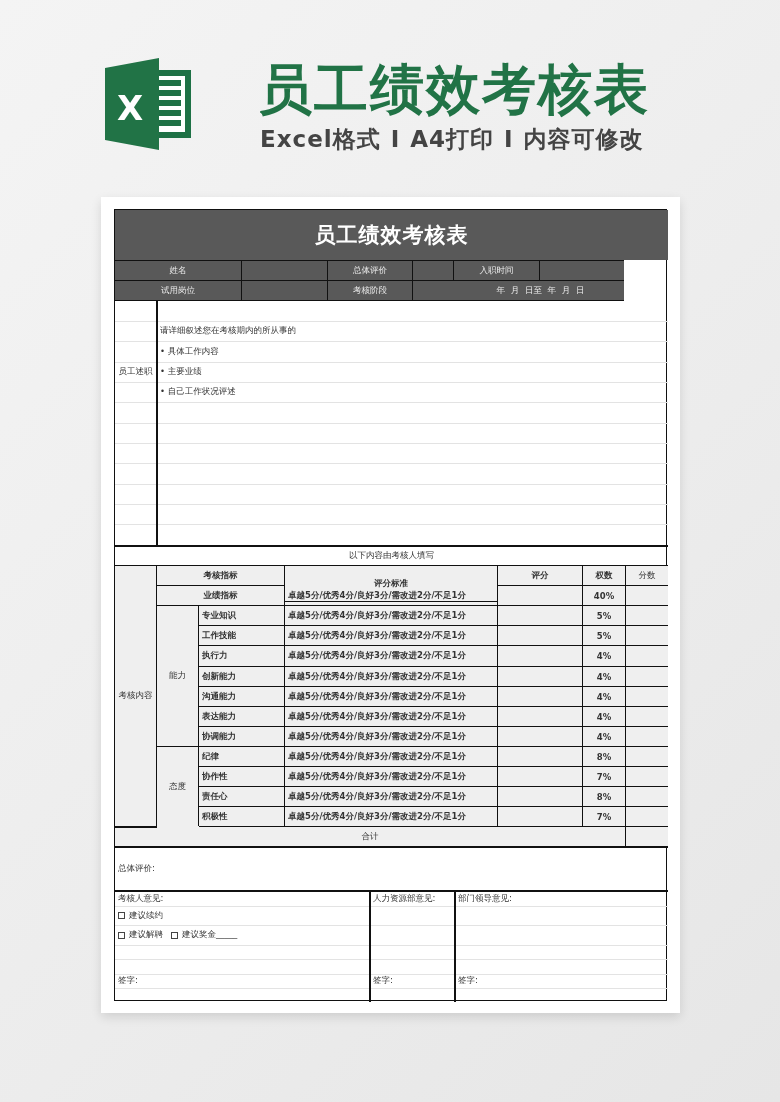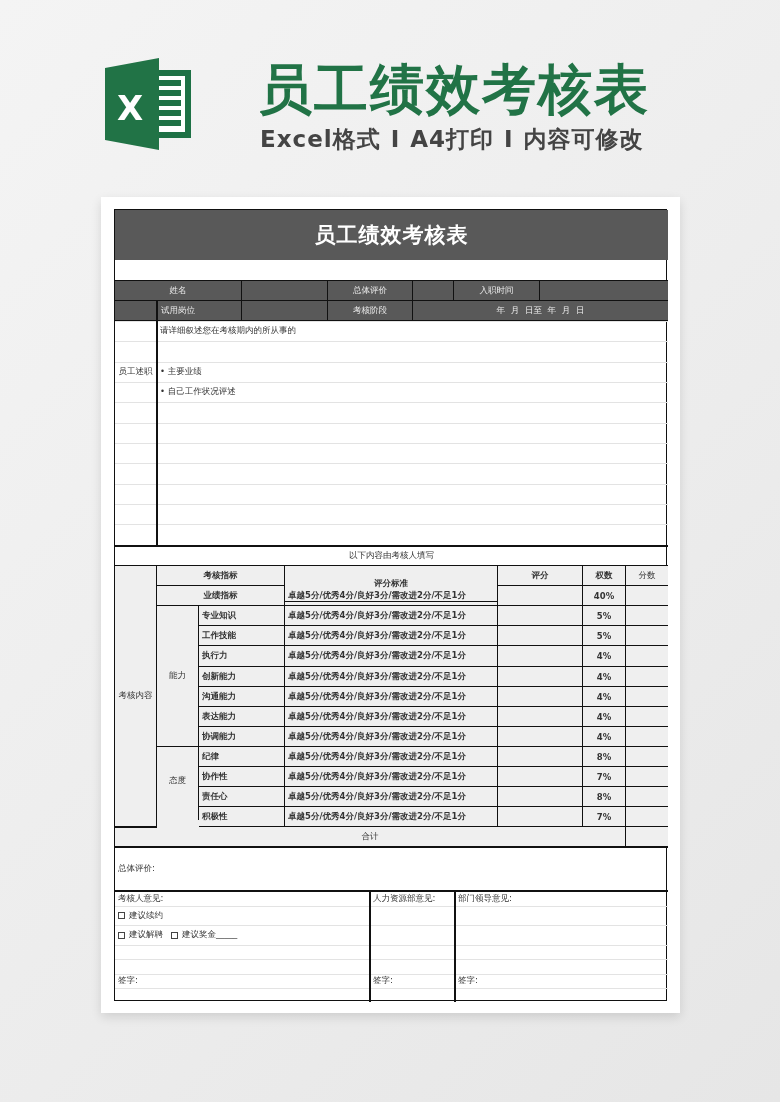--- a/index.html
+++ b/index.html
@@ -33,21 +33,21 @@
     font-family: "DejaVu Sans", sans-serif;
   }
   .center { justify-content: center; }
   .left { justify-content: flex-start; padding-left: 3px; }
 
   .title-bar {
     position: absolute; left: 0; top: 0; width: 553px; height: 50px;
     background: #595959; color: #fff; font-size: 21px; font-weight: bold;
     display: flex; align-items: center; justify-content: center; letter-spacing: 1px;
   }
-  .hdr-row { position: absolute; left: 0; width: 553px; height: 20px; background: #595959; border-top: 1.5px solid #111; margin-top: 20px; }
+  .hdr-row { position: absolute; left: 0; width: 509px; height: 20px; background: #595959; border-top: 1.5px solid #111; }
   .hdr-row .cell { color: #eee; top: 0; height: 20px; border-right: 1.5px solid #111; }
 
   .grid-line { position: absolute; background: #111; }
   .thin-line { position: absolute; background: #e3e3e3; height: 1px; }
 
   .score-area { position: absolute; left: 0; top: 356px; width: 553px; }
   .gray { background: #efefef; }
   .bordered { border-right: 1.5px solid #111; border-bottom: 1.5px solid #111; font-weight: bold; }
 </style>
 </head>
@@ -103,20 +103,21 @@
     <div class="thin-line" style="left:0;top:101px;width:553px;"></div>
     <div class="thin-line" style="left:0;top:122px;width:553px;"></div>
     <div class="thin-line" style="left:0;top:142px;width:553px;"></div>
     <div class="thin-line" style="left:0;top:162px;width:553px;"></div>
     <div class="thin-line" style="left:0;top:183px;width:553px;"></div>
     <div class="thin-line" style="left:0;top:203px;width:553px;"></div>
     <div class="thin-line" style="left:0;top:223px;width:553px;"></div>
     <div class="grid-line" style="left:41px;top:0;width:1.5px;height:244px;"></div>
     <div class="cell center" style="left:0;top:0;width:41px;height:141px;">员工述职</div>
     <div class="cell left" style="left:42px;top:20px;width:500px;height:20px;">请详细叙述您在考核期内的所从事的</div>
+    <div class="cell left" style="left:42px;top:40px;width:500px;height:21px;">• 具体工作内容</div>
     <div class="cell left" style="left:42px;top:61px;width:500px;height:20px;">• 主要业绩</div>
     <div class="cell left" style="left:42px;top:81px;width:500px;height:20px;">• 自己工作状况评述</div>
     <div style="position:absolute;left:42px;top:101px;width:510px;height:142px;"></div>
   </div>
   <div class="grid-line" style="left:0;top:335px;width:553px;height:1.5px;"></div>
 
   <div class="cell center" style="left:0;top:336px;width:553px;height:20px;">以下内容由考核人填写</div>
   <div class="grid-line" style="left:0;top:355px;width:553px;height:1.5px;"></div>
 
   <div class="score-area gray" style="height:280px;">
@@ -130,21 +131,21 @@
     <div class="cell center" style="left:511px;top:0;width:42px;height:20px;border-bottom:1.5px solid #111;">分数</div>
 
     <div class="cell center bordered" style="left:42px;top:20px;width:128px;height:20px;">业绩指标</div>
     <div class="cell left bordered" style="left:170px;top:20px;width:213px;height:20px;">卓越5分/优秀4分/良好3分/需改进2分/不足1分</div>
     <div class="cell bordered" style="left:383px;top:20px;width:85px;height:20px;"></div>
     <div class="cell center bordered" style="left:468px;top:20px;width:43px;height:20px;">40%</div>
     <div class="cell" style="left:511px;top:20px;width:42px;height:20px;border-bottom:1.5px solid #111;"></div>
 
     <div class="cell center" style="left:42px;top:40px;width:42px;height:141px;border-right:1.5px solid #111;border-bottom:1.5px solid #111;">能力</div>
 
-    <div class="cell center" style="left:42px;top:175px;width:42px;height:79px;border-right:1.5px solid #111;text-align:right;">态度</div>
+    <div class="cell center" style="left:42px;top:181px;width:42px;height:79px;border-right:1.5px solid #111;text-align:right;">态度</div>
 
     <div>
       <div class="cell left bordered" style="left:84px;top:40px;width:86px;height:20px;">专业知识</div>
       <div class="cell left bordered" style="left:170px;top:40px;width:213px;height:20px;">卓越5分/优秀4分/良好3分/需改进2分/不足1分</div>
       <div class="cell bordered" style="left:383px;top:40px;width:85px;height:20px;"></div>
       <div class="cell center bordered" style="left:468px;top:40px;width:43px;height:20px;">5%</div>
       <div class="cell" style="left:511px;top:40px;width:42px;height:20px;border-bottom:1.5px solid #111;"></div>
     </div>
     <div>
       <div class="cell left bordered" style="left:84px;top:60px;width:86px;height:20px;">工作技能</div>

